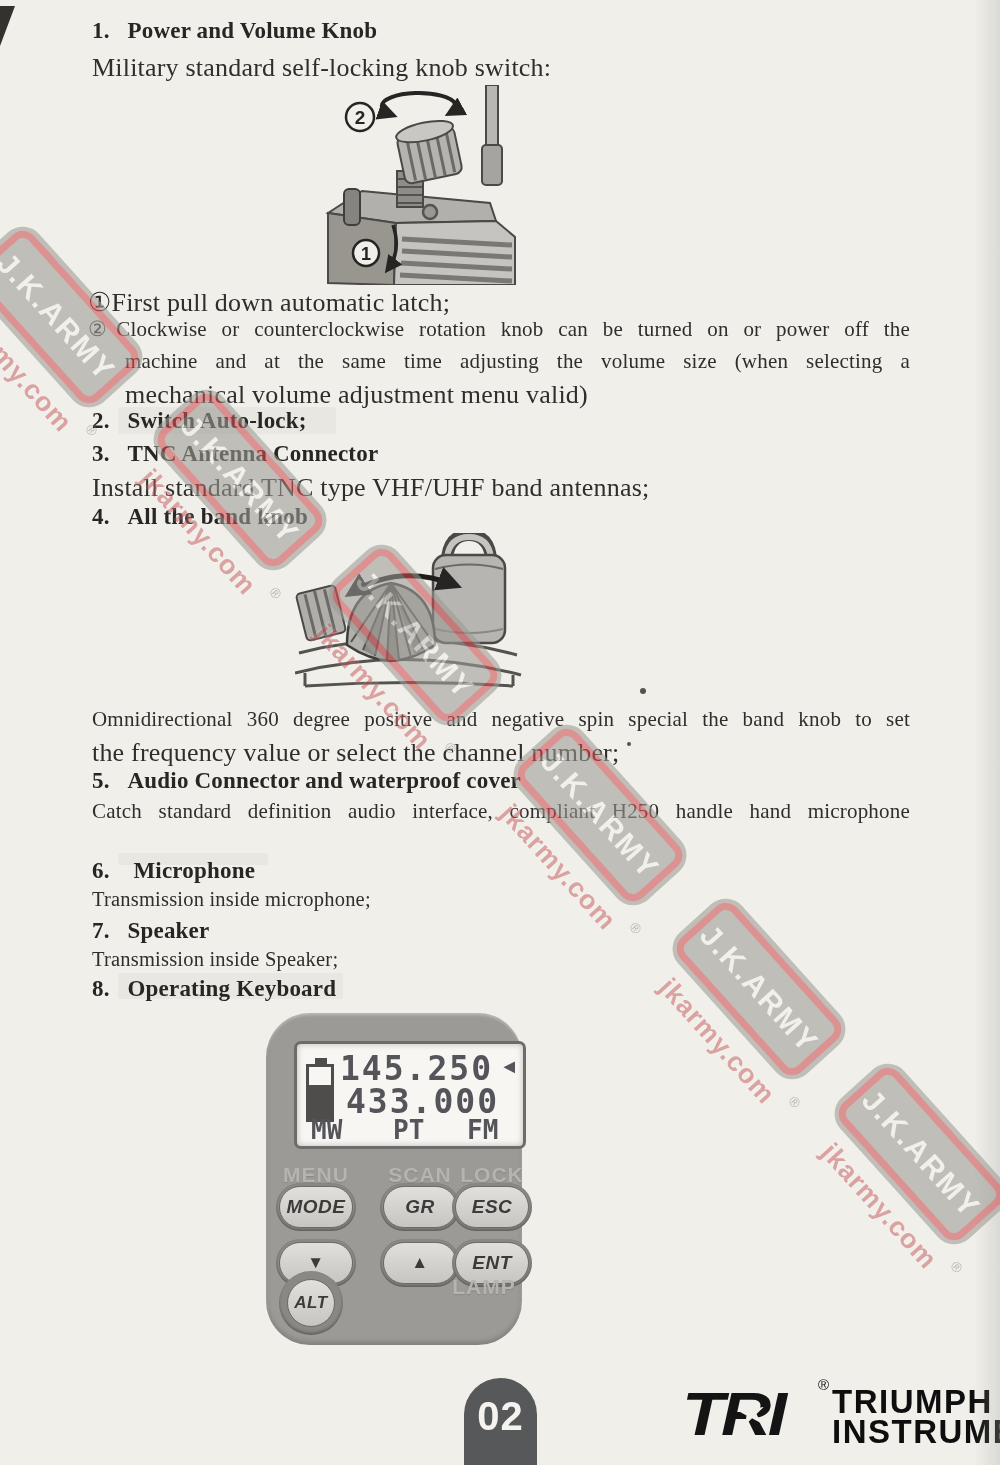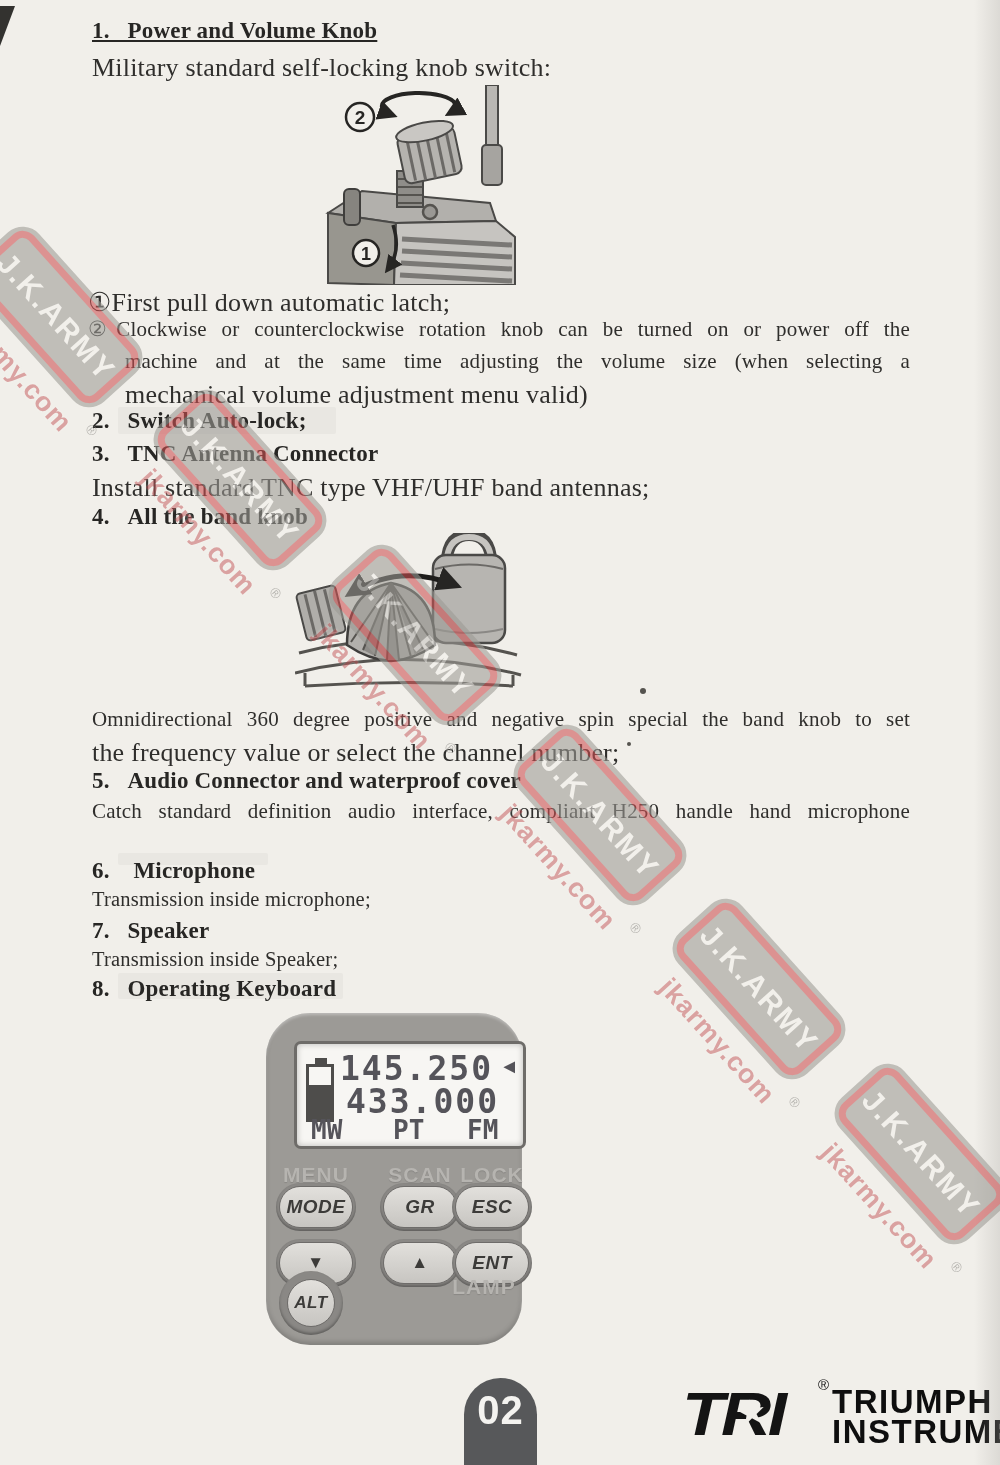--- a/index.html
+++ b/index.html
@@ -37,21 +37,21 @@
   .bezc{width:64px;height:64px;border-radius:50%;}
   .key{position:absolute;left:3px;top:3px;width:74px;height:42px;border-radius:21px;
        background:linear-gradient(#e2e0dc,#c7c5c1);border:1px solid #6e6c6a;box-sizing:border-box;
        display:flex;align-items:center;justify-content:center;font-family:"Liberation Sans",sans-serif;
        font-weight:bold;font-size:19px;color:#3c3b39;letter-spacing:.5px;}
   .keyc{left:8px;top:8px;width:48px;height:48px;border-radius:50%;font-size:17px;}
   .tri{font-size:17px;}
   
   #pgbadge{position:absolute;left:464px;top:1378px;width:73px;height:87px;background:#57585a;
            border-radius:37px 37px 0 0;text-align:center;}
-  #pgbadge span{display:inline-block;margin-top:10px;color:#f4f3f0;font-family:"Liberation Sans",sans-serif;
+  #pgbadge span{display:inline-block;margin-top:16px;color:#f4f3f0;font-family:"Liberation Sans",sans-serif;
            font-weight:bold;font-size:40px;letter-spacing:1px;}
   #logo{position:absolute;left:680px;top:1380px;width:315px;height:75px;}
   #tri-word{position:absolute;left:2px;top:-2px;font-family:"Liberation Sans",sans-serif;font-weight:bold;
             font-style:italic;font-size:62px;letter-spacing:-3px;color:#141414;transform:scaleX(1.12);transform-origin:left;}
   #tri-star{position:absolute;left:56px;top:12px;font-size:34px;color:#f1efea;transform:rotate(-8deg);}
   #tri-reg{position:absolute;left:138px;top:-4px;font-size:15px;color:#141414;font-family:"Liberation Sans",sans-serif;}
   .brand{position:absolute;left:152px;font-family:"Liberation Sans",sans-serif;font-weight:bold;
          font-size:33px;letter-spacing:1.5px;color:#0e0e0e;}
   .speck{position:absolute;background:#55534f;border-radius:50%;}
   svg text{font-family:"Liberation Sans",sans-serif;}
@@ -63,21 +63,21 @@
 
   <div class="shade" style="left:118px;top:407px;width:218px;height:27px;"></div>
   <div class="shade" style="left:118px;top:853px;width:150px;height:12px;"></div>
   <div class="shade" style="left:118px;top:973px;width:225px;height:26px;"></div>
 
   <div style="position:absolute;left:0;top:6px;width:0;height:0;border-left:15px solid #33322f;border-bottom:40px solid transparent;"></div>
   <div class="speck" style="left:640px;top:688px;width:6px;height:6px;"></div>
   <div class="speck" style="left:627px;top:742px;width:4px;height:4px;"></div>
   <div class="speck" style="left:271px;top:1288px;width:3px;height:18px;transform:rotate(18deg);border-radius:2px;"></div>
 
-  <div class="line b" style="top:18px;text-decoration:underline;">1.&nbsp;&nbsp;&nbsp;Power and Volume Knob</div>
+  <div class="line b" style="top:18px;">1.&nbsp;&nbsp;&nbsp;Power and Volume Knob</div>
   <div class="line" style="top:53px;">Military standard self-locking knob switch:</div>
   <div class="line" style="top:287px;left:88px;">①First pull down automatic latch;</div>
   <div class="line jst" style="top:317px;left:88px;width:822px;">②Clockwise or counterclockwise rotation knob can be turned on or power off the</div>
   <div class="line jst ind" style="top:349px;">machine and at the same time adjusting the volume size (when selecting a</div>
   <div class="line ind" style="top:380px;">mechanical volume adjustment menu valid)</div>
   <div class="line b" style="top:408px;">2.&nbsp;&nbsp;&nbsp;Switch Auto-lock;</div>
   <div class="line b" style="top:441px;">3.&nbsp;&nbsp;&nbsp;TNC Antenna Connector</div>
   <div class="line" style="top:473px;">Install standard TNC type VHF/UHF band antennas;</div>
   <div class="line b" style="top:504px;">4.&nbsp;&nbsp;&nbsp;All the band knob</div>
   <div class="line jst" style="top:707px;">Omnidirectional 360 degree positive and negative spin special the band knob to set</div>

